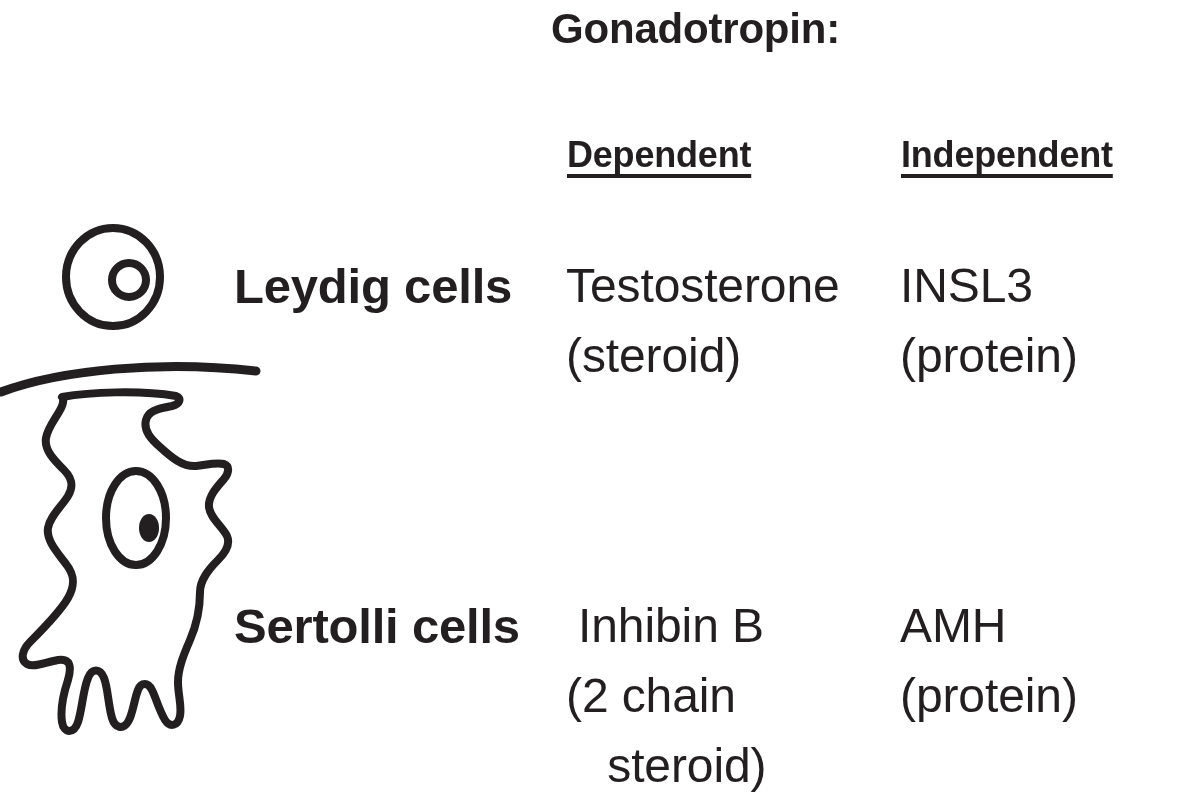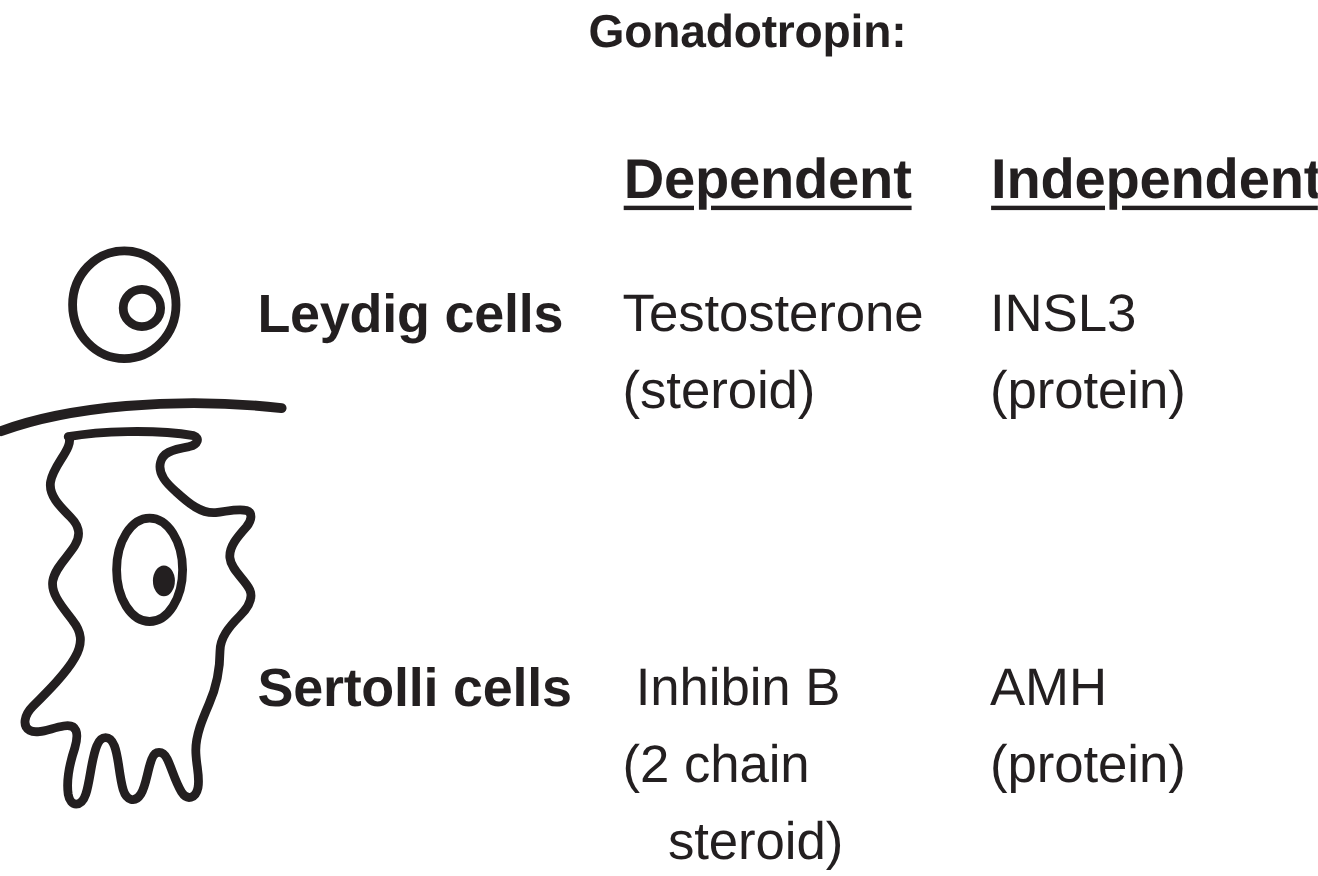--- a/index.html
+++ b/index.html
@@ -35,29 +35,29 @@
 
   
   .txt {
     position: absolute;
     white-space: pre;
     line-height: 1.0;
     color: #231f20;
   }
 
   .title-gonadotropin {
-    left: 535px;
+    left: 551px;
     top: 8px;
     font-size: 42px;
     font-weight: bold;
     letter-spacing: -0.2px;
   }
 
   .col-head {
-    font-size: 51px;
+    font-size: 36px;
     font-weight: bold;
     text-decoration: underline;
     text-underline-offset: 7px;
     text-decoration-thickness: 4px;
     letter-spacing: -0.2px;
   }
   .col-head-dependent {
     left: 567px;
     top: 137px;
   }

